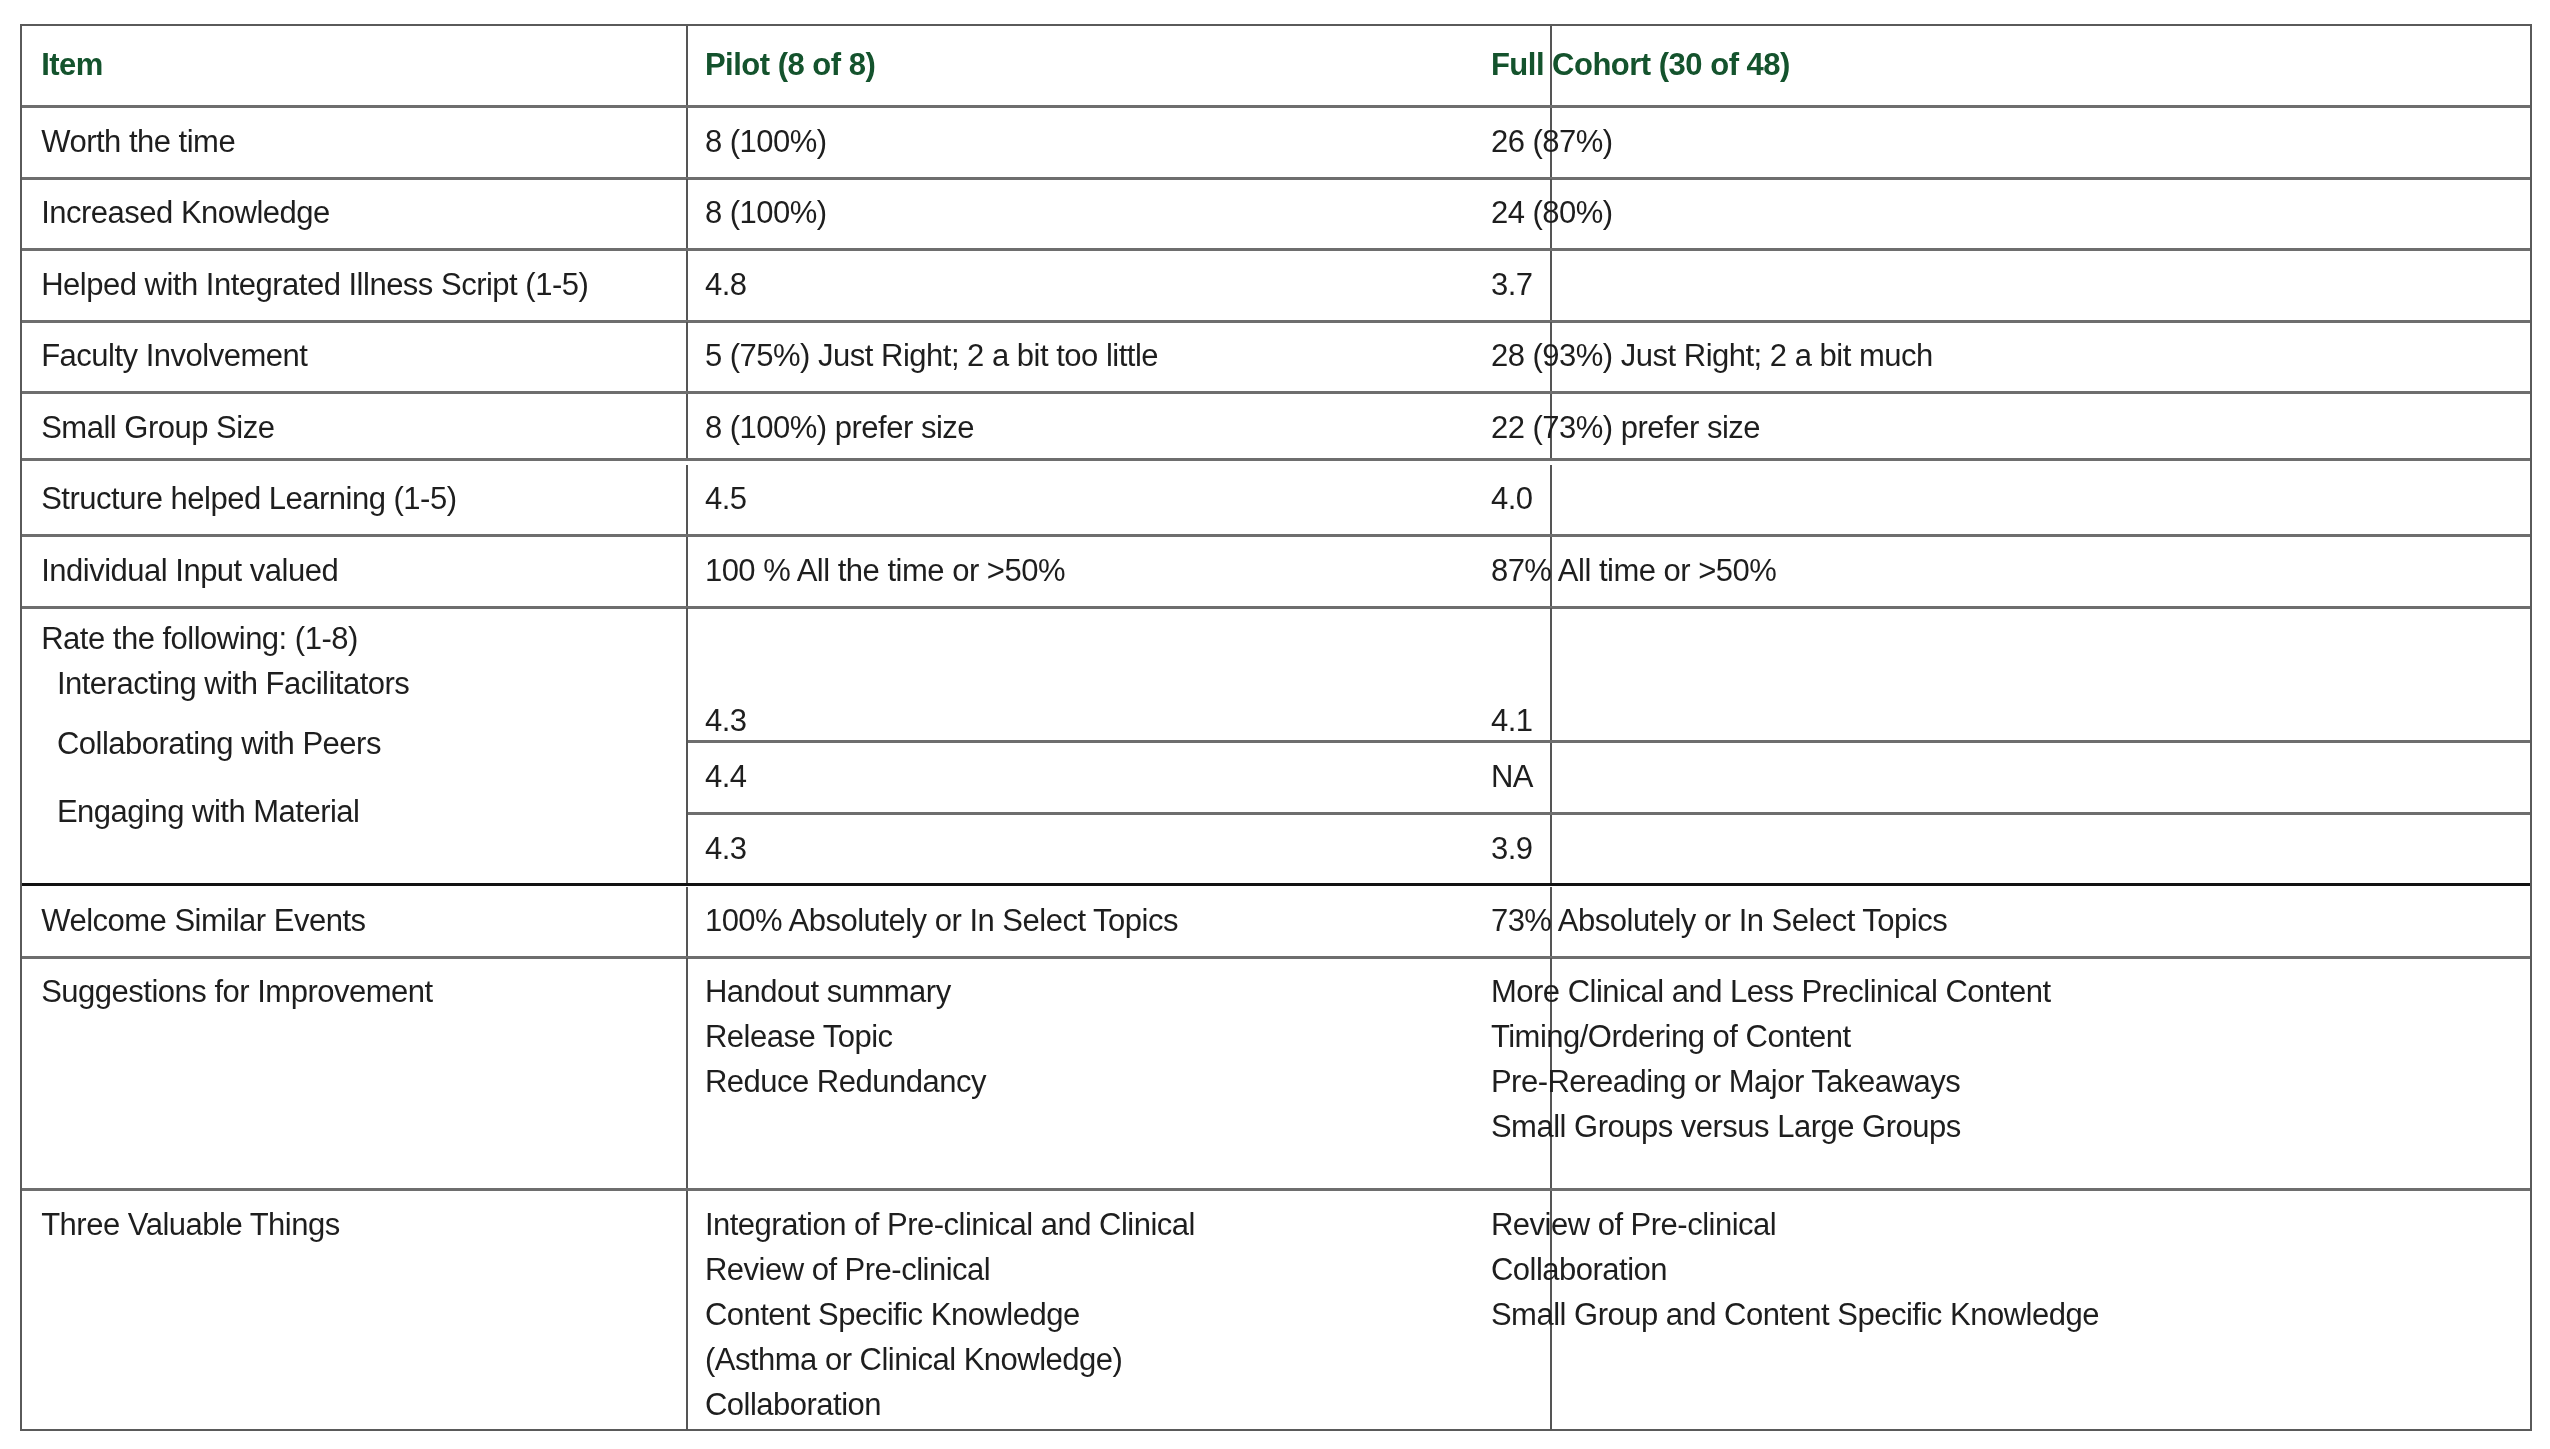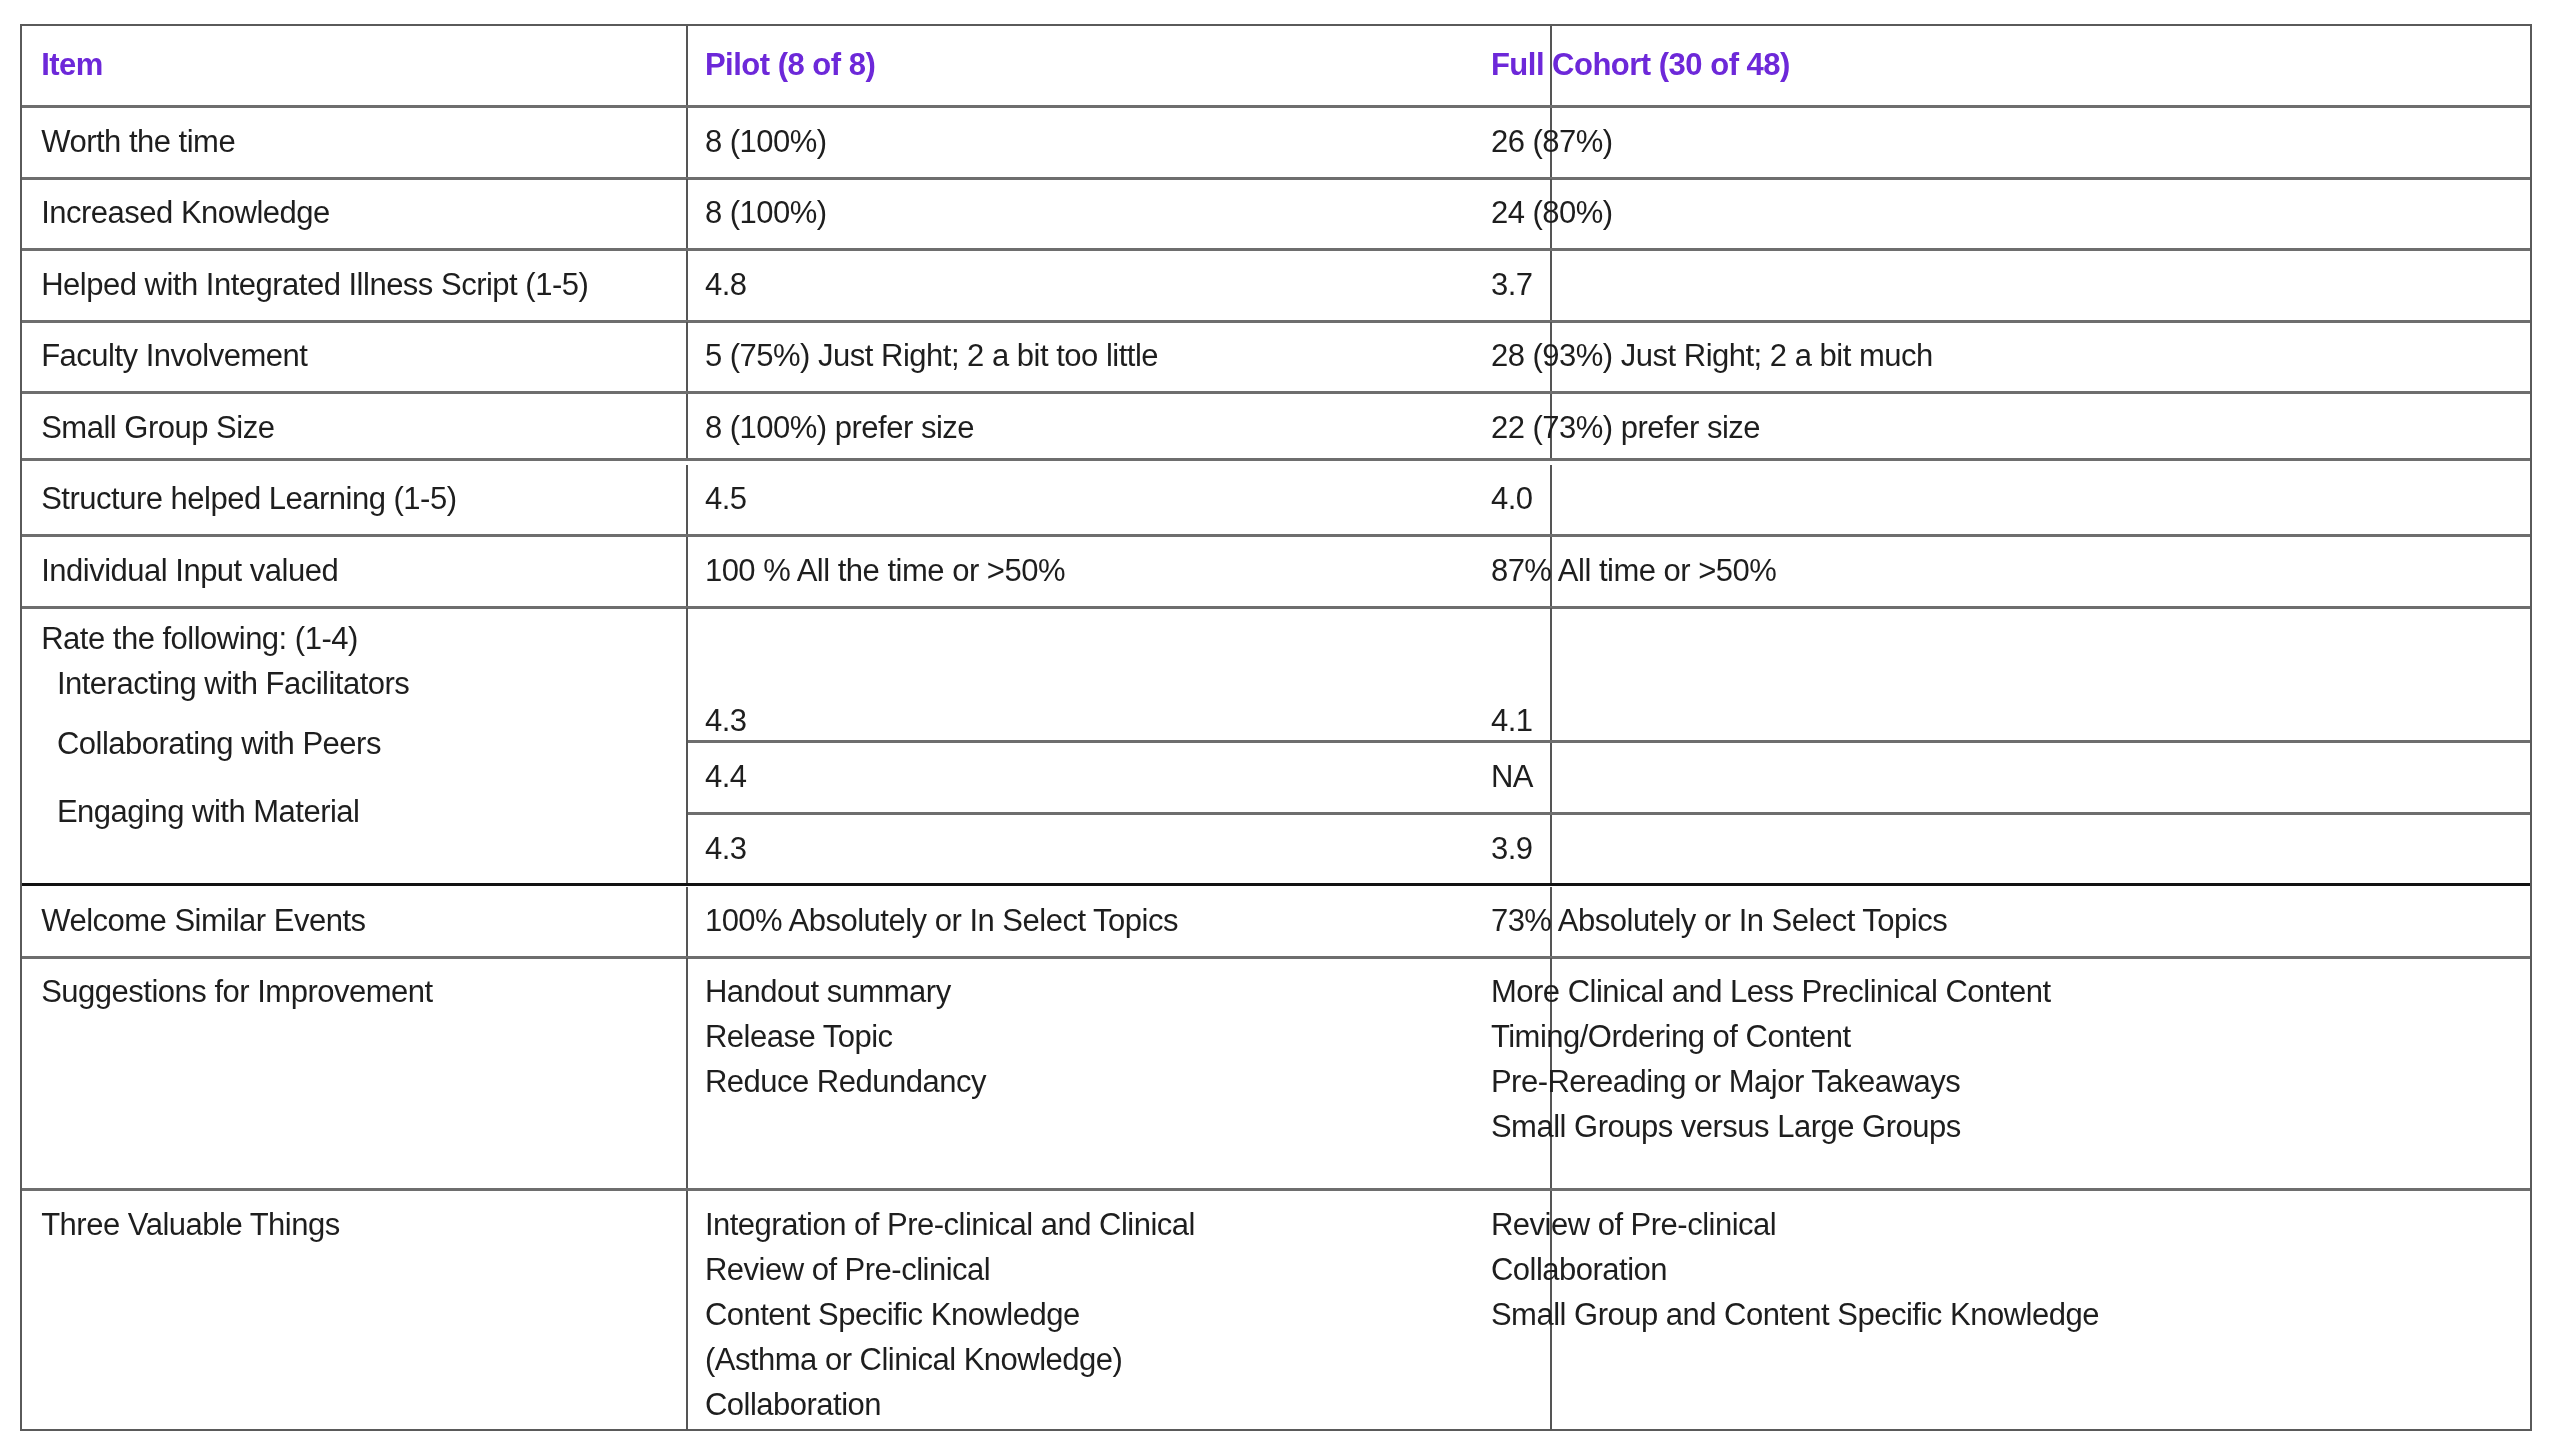--- a/index.html
+++ b/index.html
@@ -8,21 +8,21 @@
   .tbl { position: absolute; left: 19.6px; top: 24px; width: 2512px; height: 1407px;
          border: 2.4px solid #5a5a5a; box-sizing: border-box; }
   .row { position: absolute; left: 0; right: 0; border-bottom: 3.1px solid #6e6e6e; box-sizing: border-box; }
   .row.last { border-bottom: none; }
   .row.dark { border-bottom-color: #111; }
   .cell { position: absolute; top: 0; bottom: 0; box-sizing: border-box; padding: 11px 0 0 19.6px;
           font-size: 31px; line-height: 45px; white-space: nowrap; letter-spacing: -0.5px; }
   .c1 { left: 0; width: 666px; border-right: 2.4px solid #555; }
   .c2 { left: 666px; width: 864px; border-right: 2.4px solid #555; padding-left: 17.3px; }
   .c3 { left: 1452px; right: 0; padding-left: 17.3px; }
-  .hdr .cell { font-weight: bold; color: #6d28d9; padding-top: 15.7px; }
+  .hdr .cell { font-weight: bold; color: #14532d; padding-top: 15.7px; }
   .single .cell { padding-top: 11px; }
   .line { display: block; }
   .sub { padding-left: 15.7px; }
   .subcell { position: absolute; left: 0; right: 0; box-sizing: border-box; padding-left: 17.3px; }
   .subcell.div { border-bottom: 3.1px solid #6e6e6e; }
 </style>
 </head>
 <body>
 
 <div class="tbl">
@@ -70,21 +70,21 @@
   </div>
 
   <div class="row single" style="top:511px;height:72px;">
     <div class="cell c1">Individual Input valued</div>
     <div class="cell c2">100 % All the time or &gt;50%</div>
     <div class="cell c3">87% All time or &gt;50%</div>
   </div>
 
   <div class="row dark" style="top:582px;height:278px;">
     <div class="cell c1" style="padding-top:7.9px;">
-      <span class="line">Rate the following: (1-4)</span>
+      <span class="line">Rate the following: (1-8)</span>
       <span class="line sub" style="line-height:45px;">Interacting with Facilitators</span>
       <span class="line sub" style="margin-top:15px;">Collaborating with Peers</span>
       <span class="line sub" style="margin-top:23px;">Engaging with Material</span>
     </div>
     <div class="cell c2" style="padding:0;">
       <div class="subcell div" style="top:0;height:135px;padding-top:90px;">4.3</div>
       <div class="subcell div" style="top:135px;height:72px;padding-top:11px;">4.4</div>
       <div class="subcell" style="top:207px;height:68px;padding-top:11px;">4.3</div>
     </div>
     <div class="cell c3" style="padding:0;">

